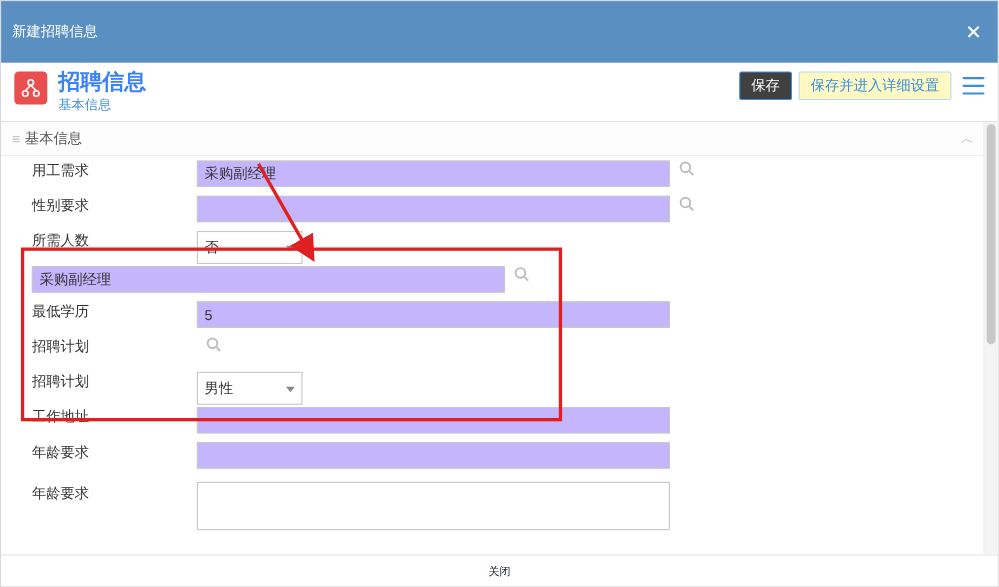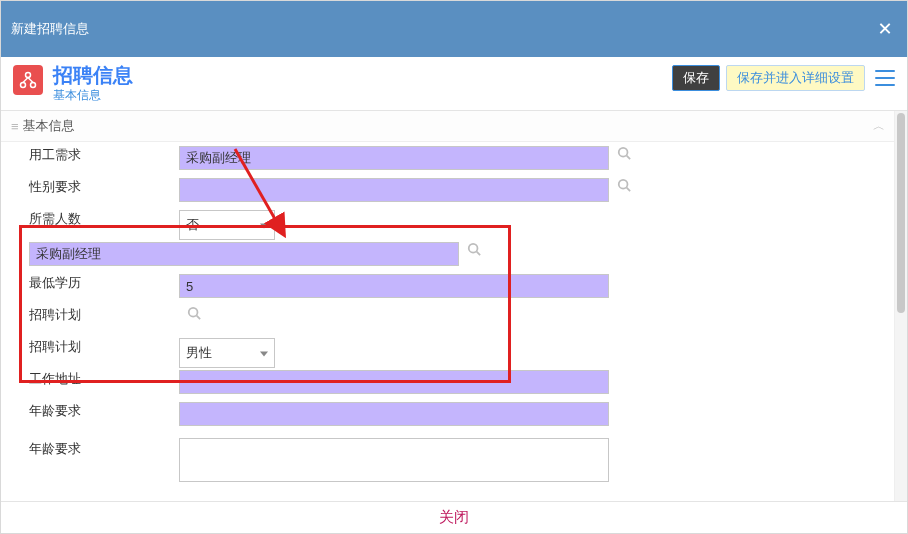--- a/index.html
+++ b/index.html
@@ -256,23 +256,23 @@
     width: 68px;
     height: 100px;
   }
   
   .footer {
     border-top: 1px solid #e4e4e4;
     text-align: center;
     padding: 6px 0;
   }
   .footer-link {
-    color: #be185d;
-    cursor: pointer;
-    font-size: 15px;
+    color: #0f172a;
+    cursor: pointer;
+    font-size: 10px;
   }
 </style>
 </head>
 <body>
 
 <div class="window">
 
   <div class="titlebar">
     <span>新建招聘信息</span>
     <span class="spacer"></span>

